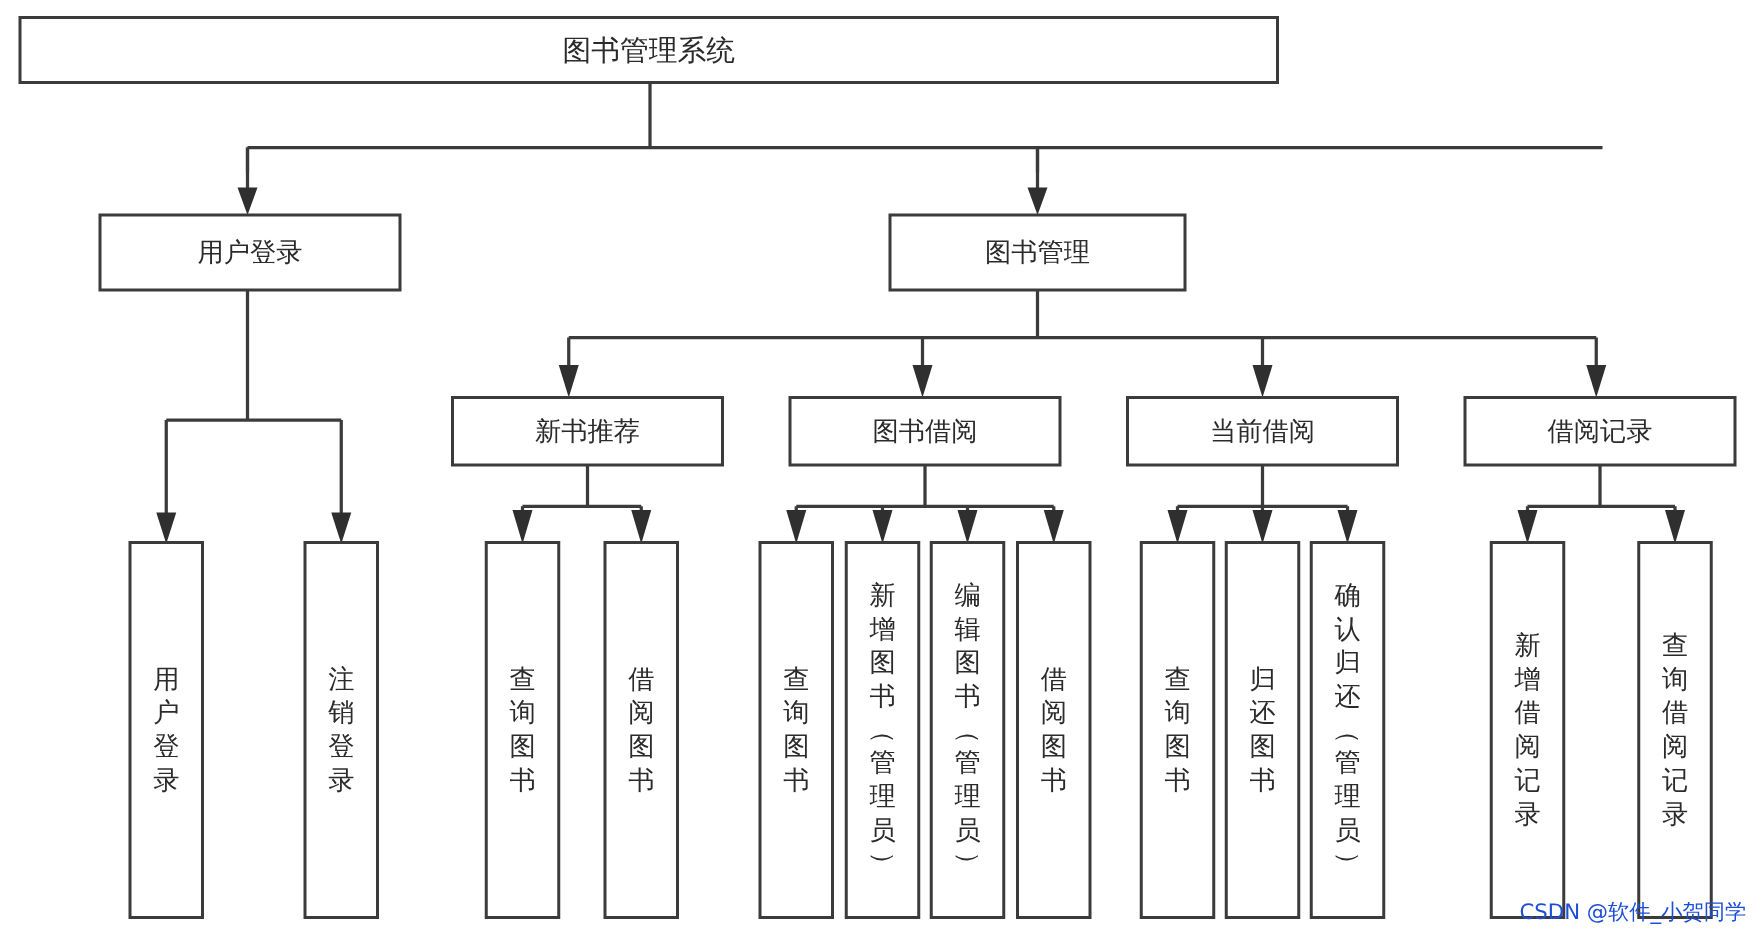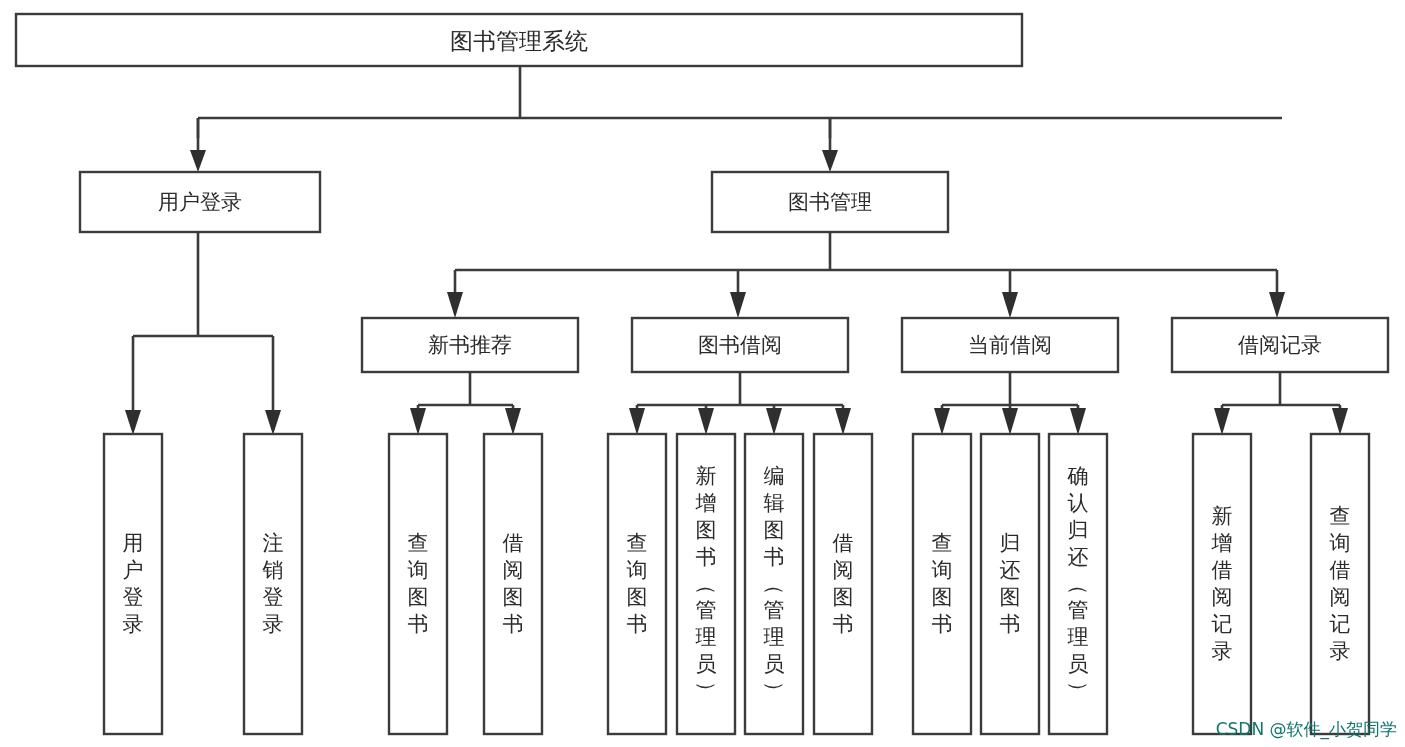--- a/index.html
+++ b/index.html
@@ -77,21 +77,21 @@
   .vlabel .rot {
     display: block;
     transform: rotate(90deg);
   }
   .watermark {
     position: absolute;
     right: 8px;
     bottom: 6px;
     font-family: "DejaVu Sans", "Liberation Sans", sans-serif;
     font-size: 17px;
-    color: #0f766e;
+    color: #1d4ed8;
     white-space: nowrap;
     pointer-events: none;
   }
 </style>
 </head>
 <body>
 
 <div id="diagram-root">
 
   <svg class="flow" viewBox="0 0 1405 747">

